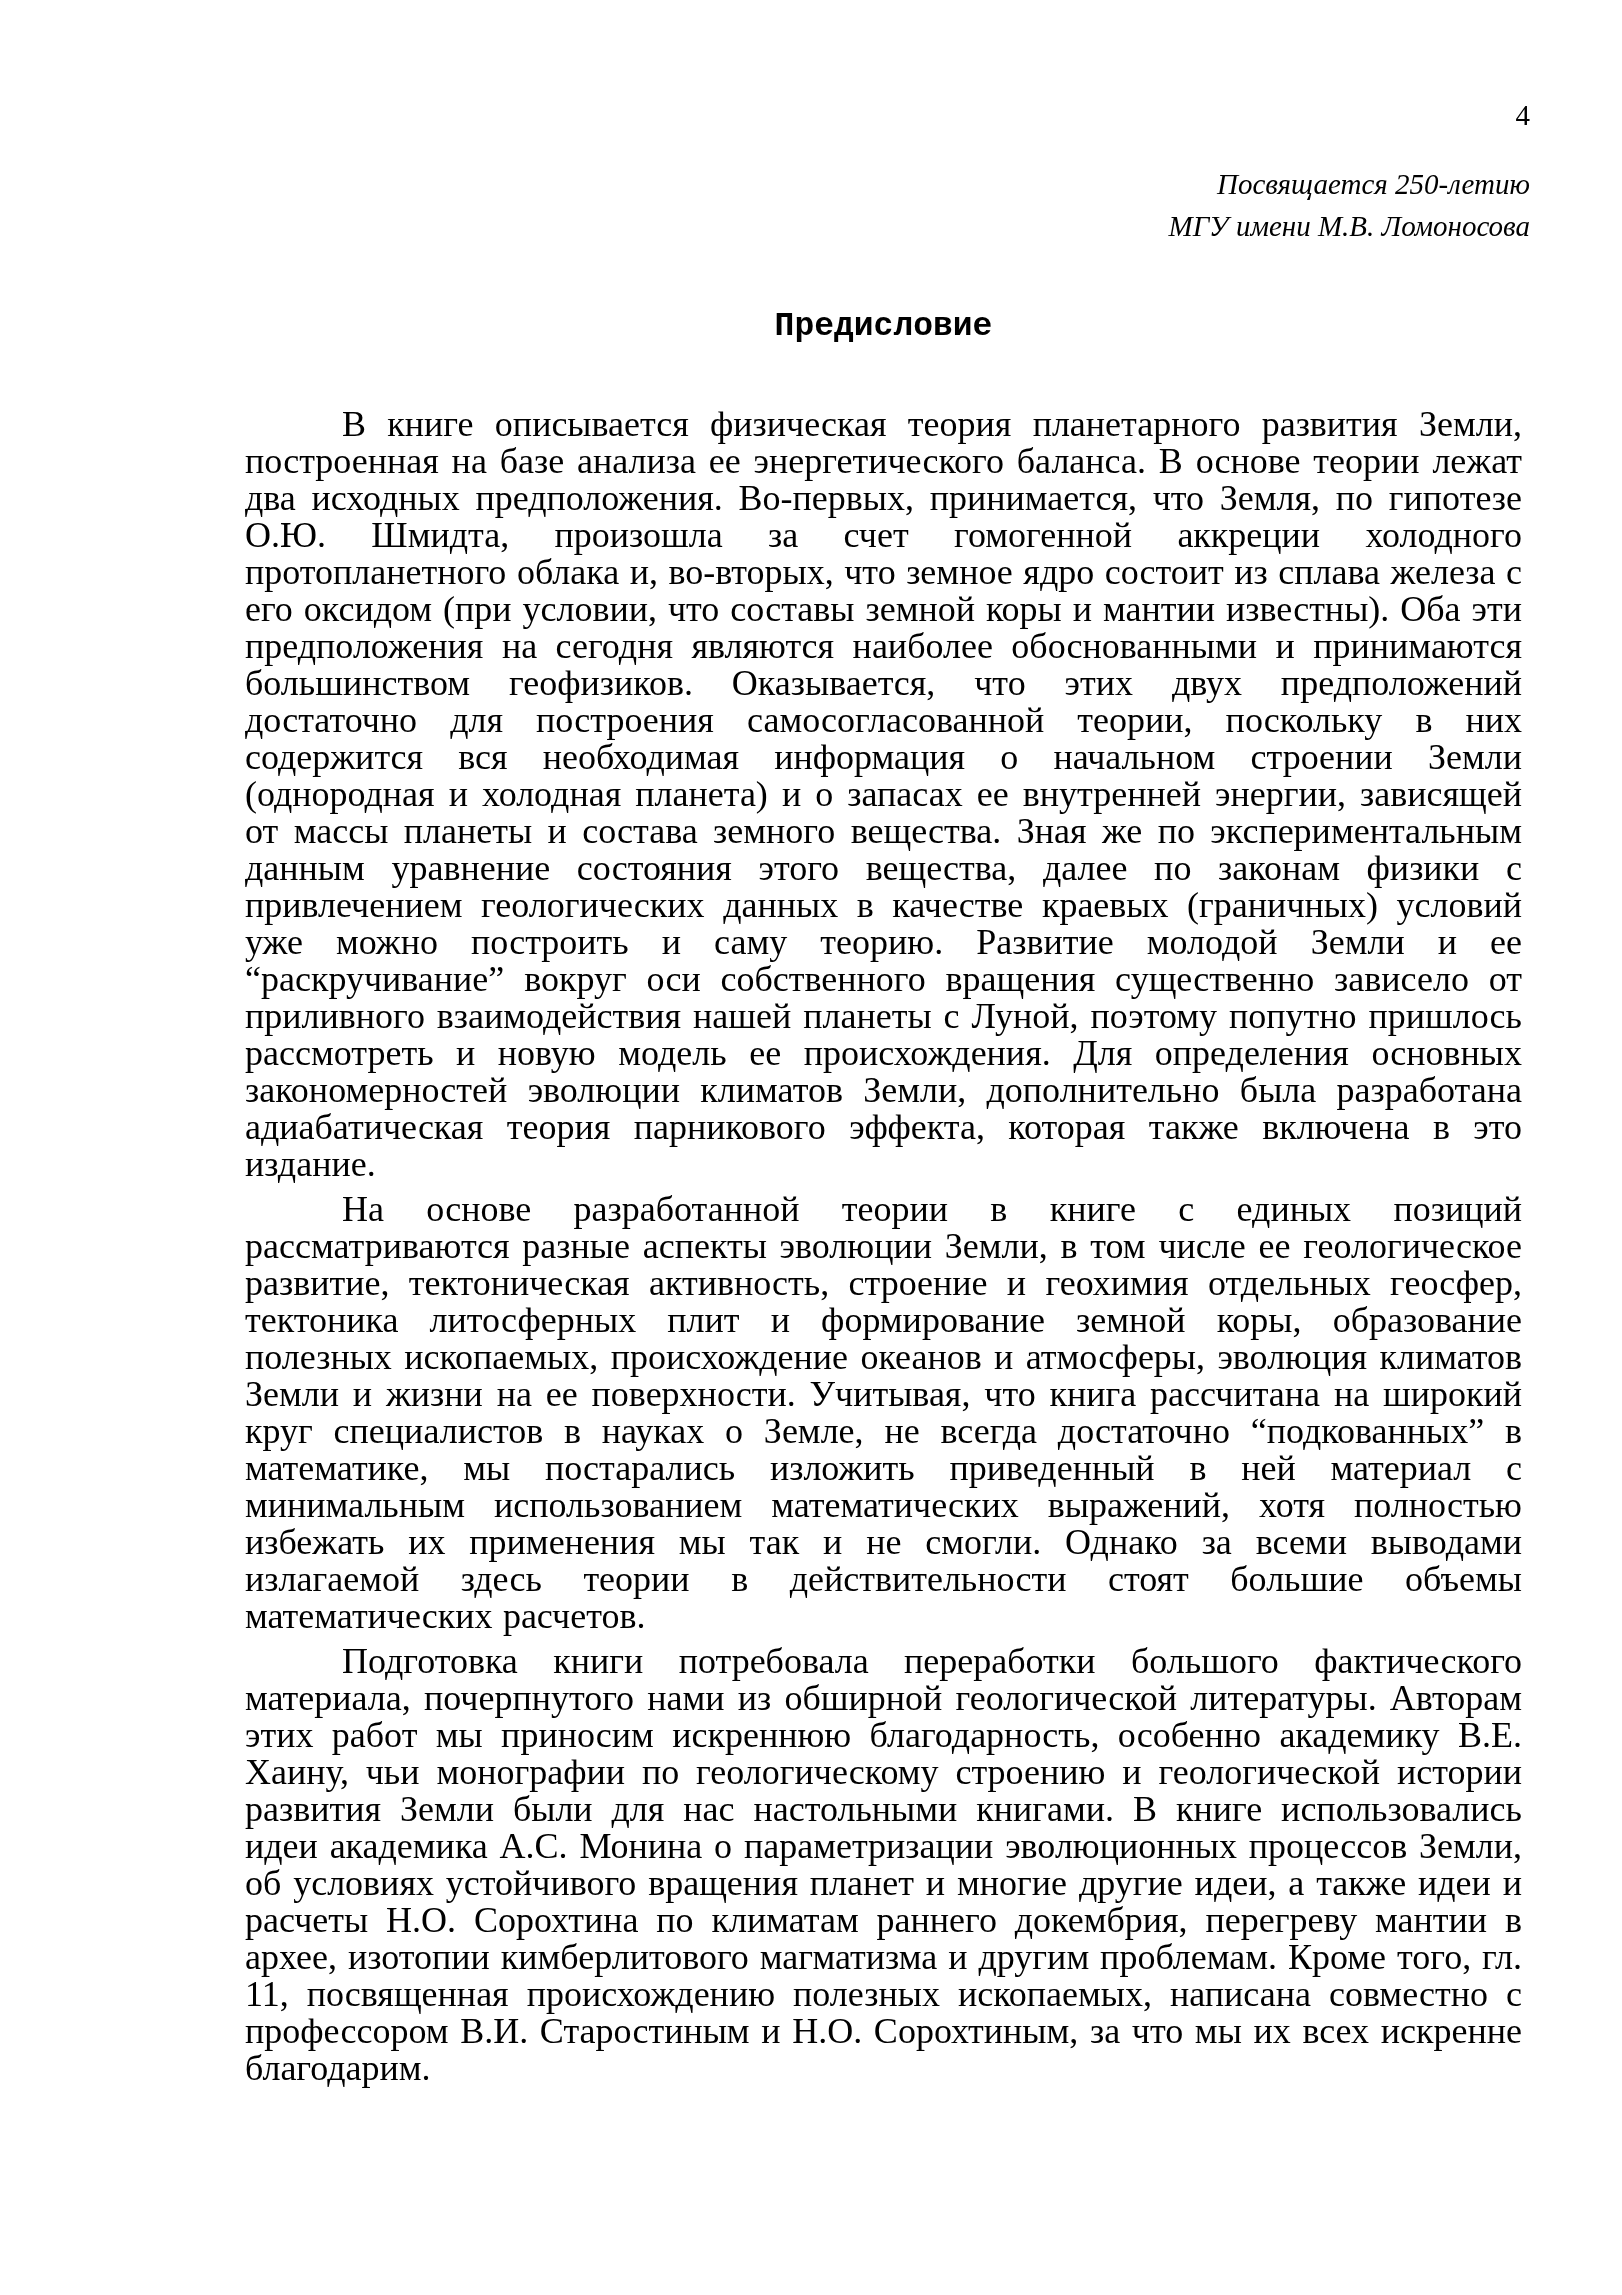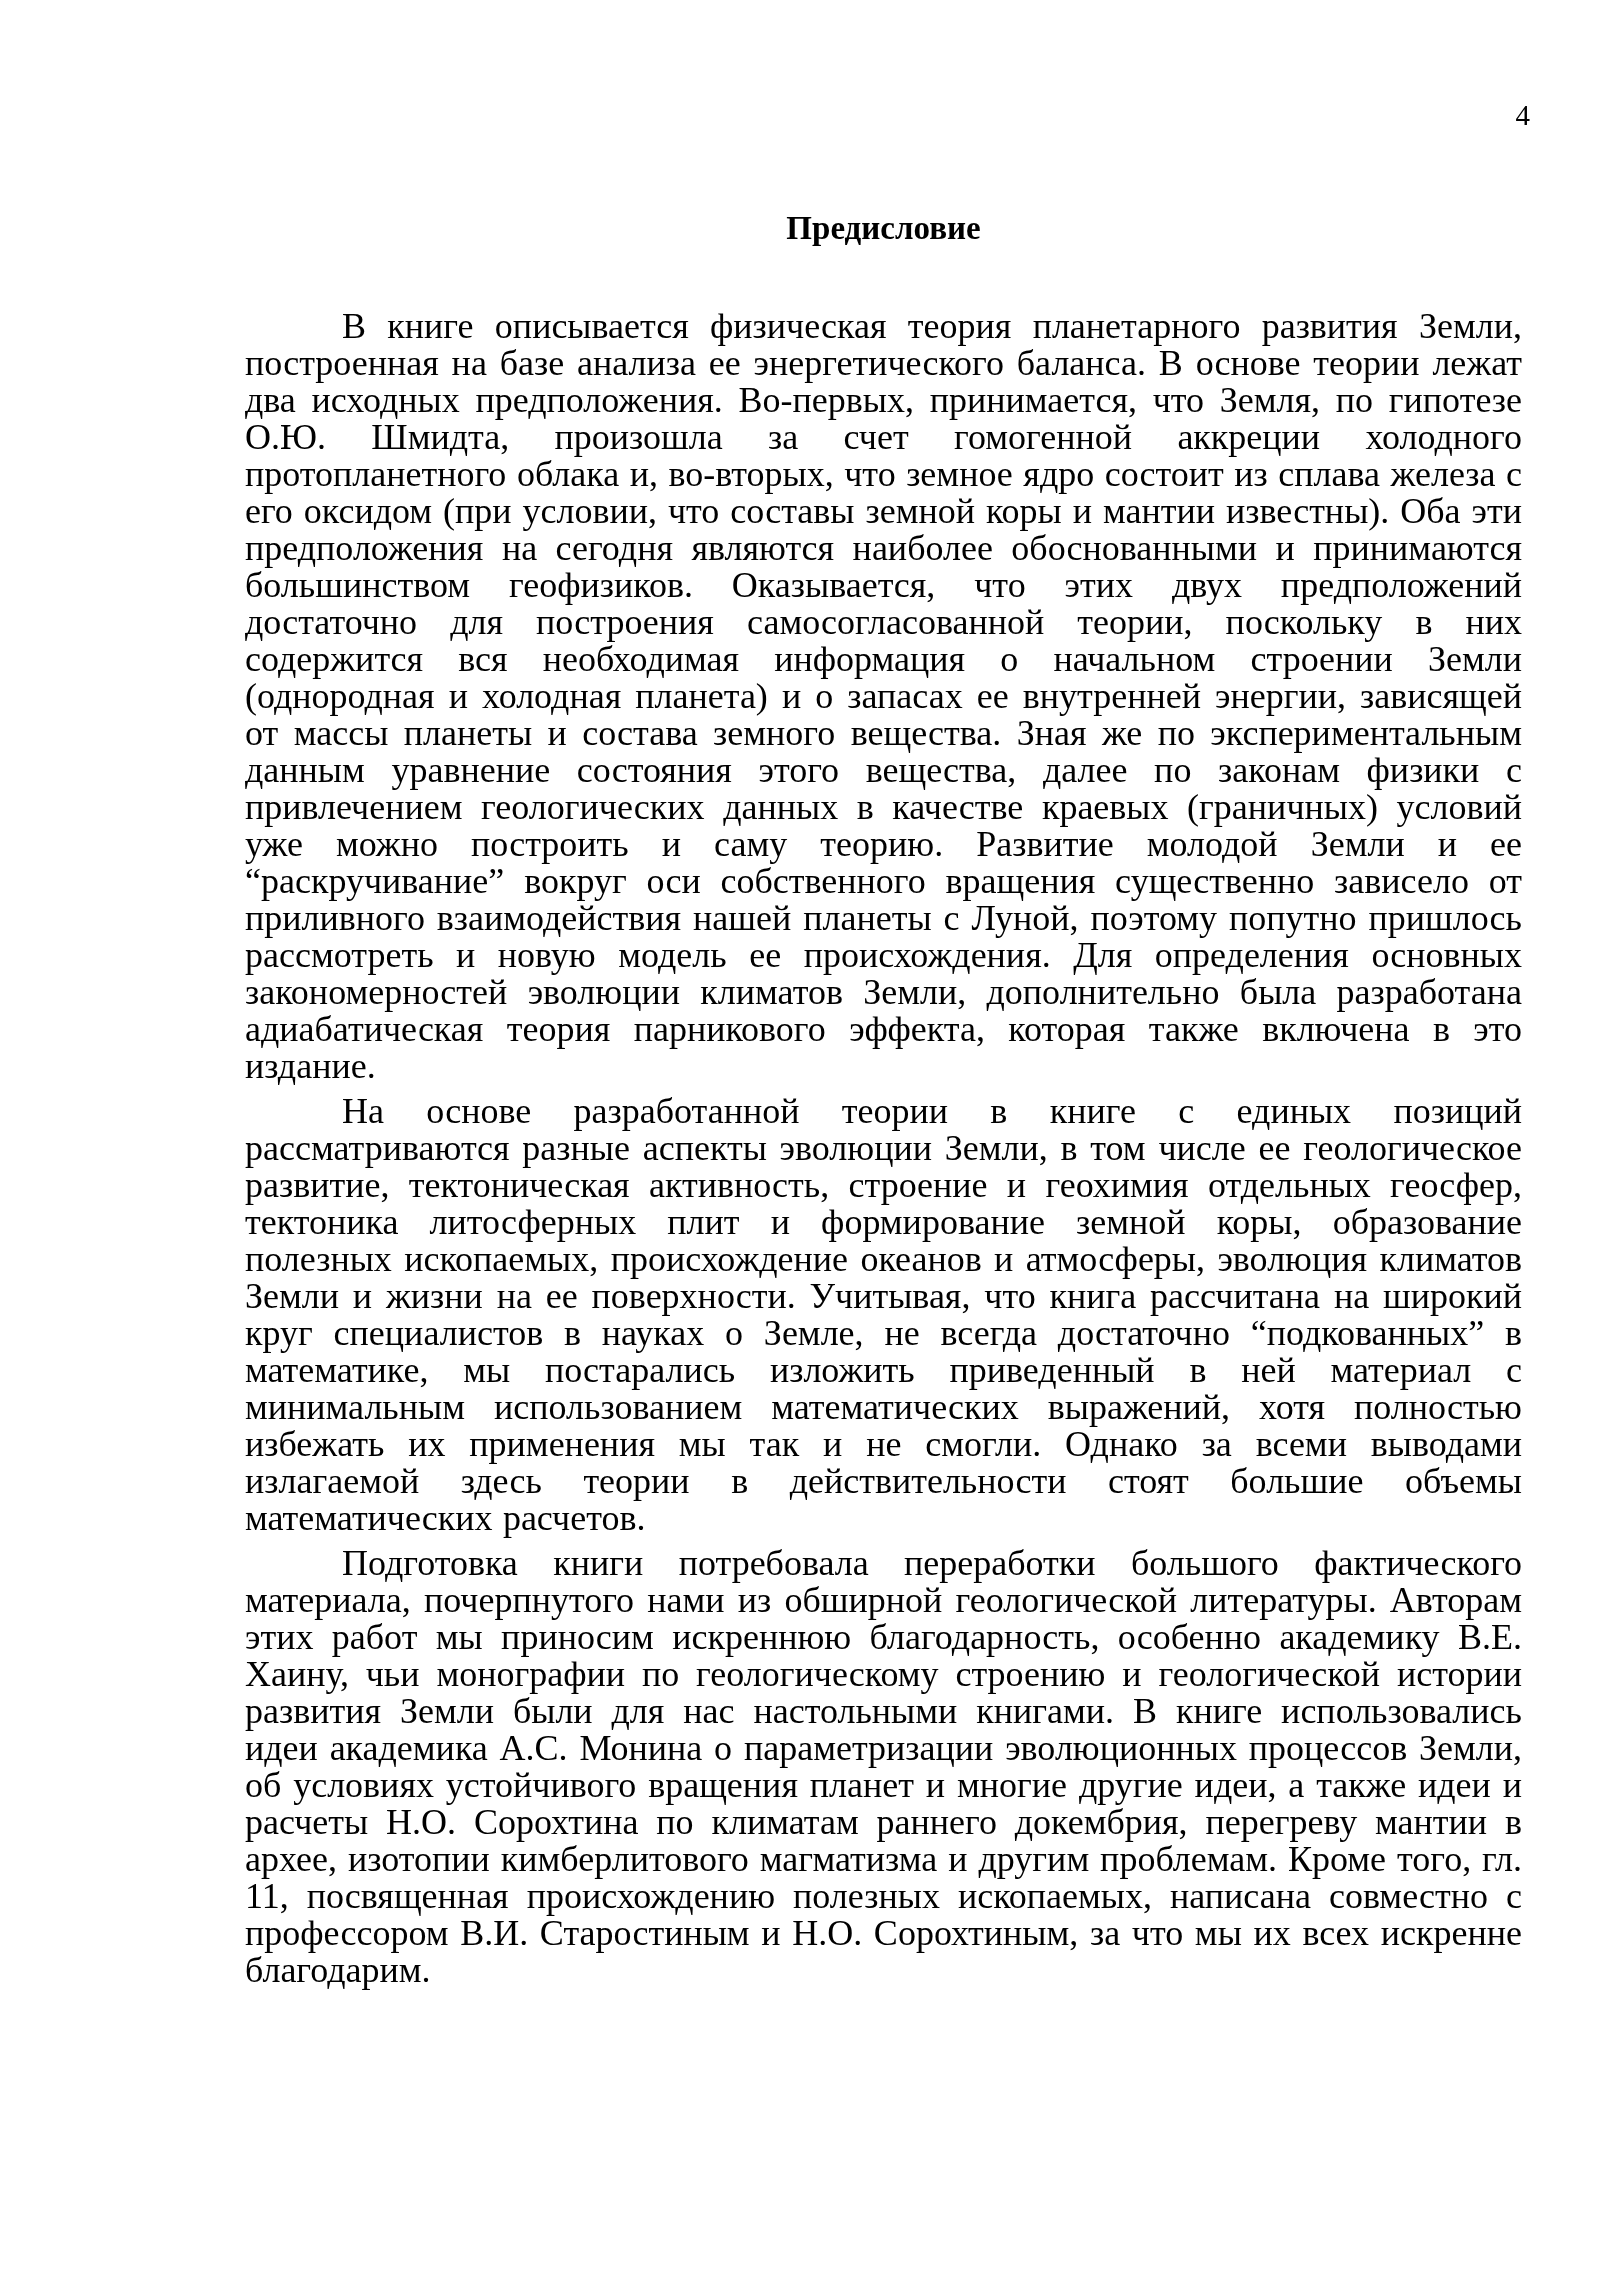--- a/index.html
+++ b/index.html
@@ -27,39 +27,44 @@
   .dedication {
     text-align: right;
     font-style: italic;
     font-size: 29px;
     line-height: 1.45;
   }
   .heading {
     text-align: center;
     font-weight: bold;
     font-size: 33px;
-    margin: 76px 0 60px 0;
+    margin: 60px 0 60px 0;
     line-height: 1.2;
+    font-family: Liberation Mono, monospace;
   }
   .body-text p {
     margin: 8px;
     font-size: 36px;
     line-height: 37px;
     text-align: justify;
     text-indent: 97px;
     word-spacing: 1.3px;
   }
 </style>
 </head>
 <body>
 
 <div class="page">
 
   <div class="page-number">4</div>
 
+  <div class="dedication">
+    <div>Посвящается 250-летию</div>
+    <div>МГУ имени М.В. Ломоносова</div>
+  </div>
 
   <div class="heading">Предисловие</div>
 
   <div class="body-text">
     <p>В книге описывается физическая теория планетарного развития Земли, построенная на базе анализа ее энергетического баланса. В основе теории лежат два исходных предположения. Во-первых, принимается, что Земля, по гипотезе О.Ю. Шмидта, произошла за счет гомогенной аккреции холодного протопланетного облака и, во-вторых, что земное ядро состоит из сплава железа с его оксидом (при условии, что составы земной коры и мантии известны). Оба эти предположения на сегодня являются наиболее обоснованными и принимаются большинством геофизиков. Оказывается, что этих двух предположений достаточно для построения самосогласованной теории, поскольку в них содержится вся необходимая информация о начальном строении Земли (однородная и холодная планета) и о запасах ее внутренней энергии, зависящей от массы планеты и состава земного вещества. Зная же по экспериментальным данным уравнение состояния этого вещества, далее по законам физики с привлечением геологических данных в качестве краевых (граничных) условий уже можно построить и саму теорию. Развитие молодой Земли и ее “раскручивание” вокруг оси собственного вращения существенно зависело от приливного взаимодействия нашей планеты с Луной, поэтому попутно пришлось рассмотреть и новую модель ее происхождения. Для определения основных закономерностей эволюции климатов Земли, дополнительно была разработана адиабатическая теория парникового эффекта, которая также включена в это издание.</p>
     <p>На основе разработанной теории в книге с единых позиций рассматриваются разные аспекты эволюции Земли, в том числе ее геологическое развитие, тектоническая активность, строение и геохимия отдельных геосфер, тектоника литосферных плит и формирование земной коры, образование полезных ископаемых, происхождение океанов и атмосферы, эволюция климатов Земли и жизни на ее поверхности. Учитывая, что книга рассчитана на широкий круг специалистов в науках о Земле, не всегда достаточно “подкованных” в математике, мы постарались изложить приведенный в ней материал с минимальным использованием математических выражений, хотя полностью избежать их применения мы так и не смогли. Однако за всеми выводами излагаемой здесь теории в действительности стоят большие объемы математических расчетов.</p>
     <p>Подготовка книги потребовала переработки большого фактического материала, почерпнутого нами из обширной геологической литературы. Авторам этих работ мы приносим искреннюю благодарность, особенно академику В.Е. Хаину, чьи монографии по геологическому строению и геологической истории развития Земли были для нас настольными книгами. В книге использовались идеи академика А.С. Монина о параметризации эволюционных процессов Земли, об условиях устойчивого вращения планет и многие другие идеи, а также идеи и расчеты Н.О. Сорохтина по климатам раннего докембрия, перегреву мантии в архее, изотопии кимберлитового магматизма и другим проблемам. Кроме того, гл. 11, посвященная происхождению полезных ископаемых, написана совместно с профессором В.И. Старостиным и Н.О. Сорохтиным, за что мы их всех искренне благодарим.</p>
   </div>
 
 </div>

